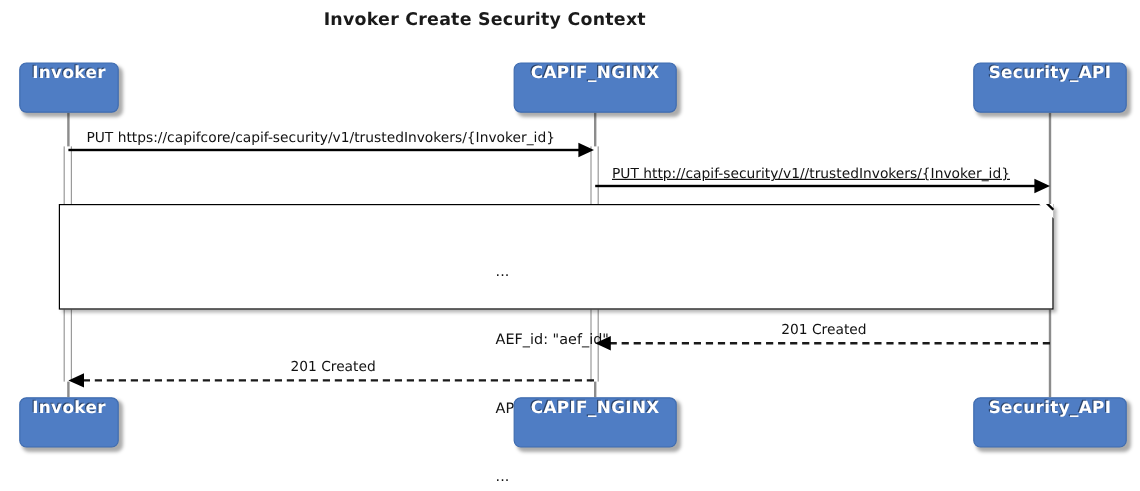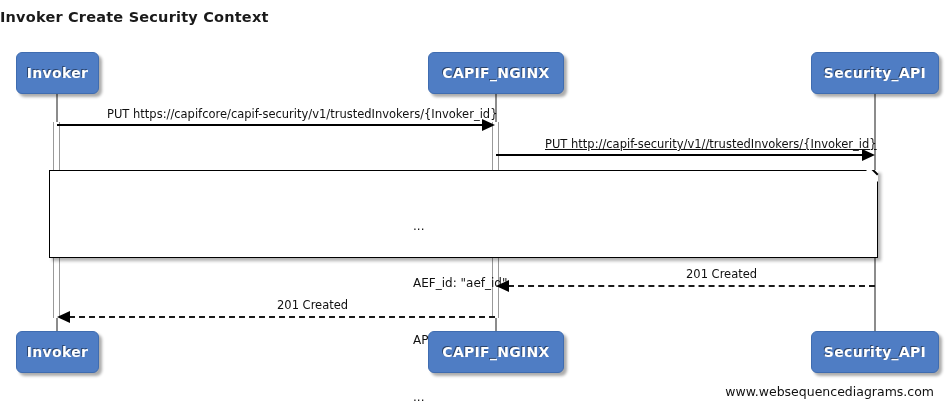--- a/index.html
+++ b/index.html
@@ -22,41 +22,41 @@
     width: 950px;
     height: 409px;
   }
 
   
   .diagram-title {
     position: absolute;
     left: 0;
     top: 9px;
     width: 808px;
-    text-align: left;
+    text-align: center;
     font-size: 14.5px;
     font-weight: bold;
     letter-spacing: 0.2px;
     color: #1a1a1a;
     white-space: nowrap;
   }
 
   
   .participant-box {
     position: absolute;
     box-sizing: border-box;
     background: #4f7dc4;
     border: 1px solid #3f6cb0;
     border-radius: 6px;
     color: #ffffff;
     font-size: 14px;
     font-weight: bold;
     letter-spacing: 0.3px;
     display: flex;
-    align-items: center;
+    align-items: flex-start;
     justify-content: center;
     box-shadow: 3px 3px 3px rgba(0,0,0,0.33);
     text-shadow: -1px -1px 0 rgba(0,0,0,0.45);
     white-space: nowrap;
   }
 
   
   .lifeline {
     position: absolute;
     width: 2px;
@@ -87,21 +87,20 @@
   }
   .msg-line.dashed {
     border-top: 2px dashed #1a1a1a;
   }
   .msg-label {
     position: absolute;
     font-size: 11.5px;
     color: #111111;
     white-space: nowrap;
     line-height: 13px;
-    margin-left: 35px;
   }
   .arrowhead {
     position: absolute;
     width: 0; height: 0;
     border-top: 6px solid transparent;
     border-bottom: 6px solid transparent;
   }
   .arrowhead.right {
     border-left: 13px solid #000000;
   }
@@ -225,15 +224,14 @@
   <div class="participant-box" style="left:16px; top:331px; width:83px; height:42px;">
     <span>Invoker</span>
   </div>
   <div class="participant-box" style="left:428px; top:331px; width:136px; height:42px;">
     <span>CAPIF_NGINX</span>
   </div>
   <div class="participant-box" style="left:811px; top:331px; width:128px; height:42px;">
     <span>Security_API</span>
   </div>
 
-  <div class="footer-credit">www.websequencediagrams.com</div>
 
 </div>
 
 </body></html>

